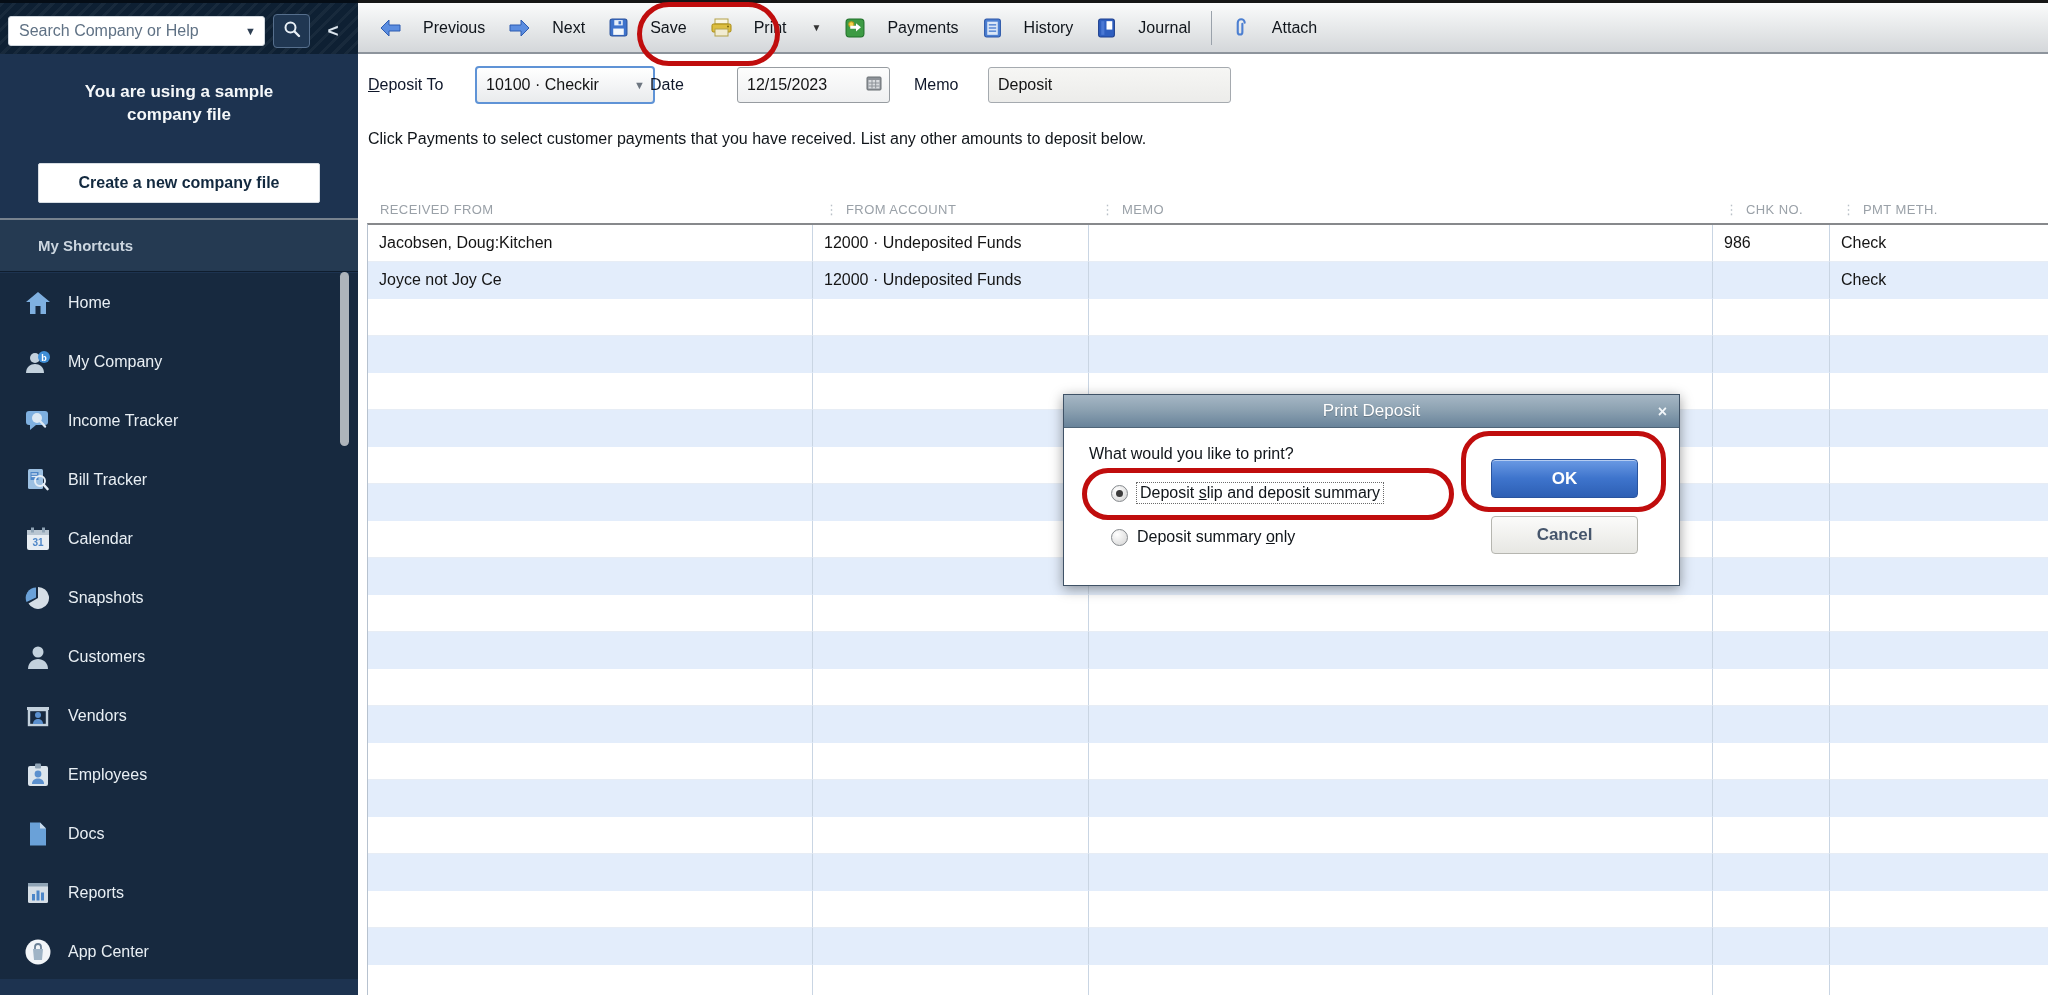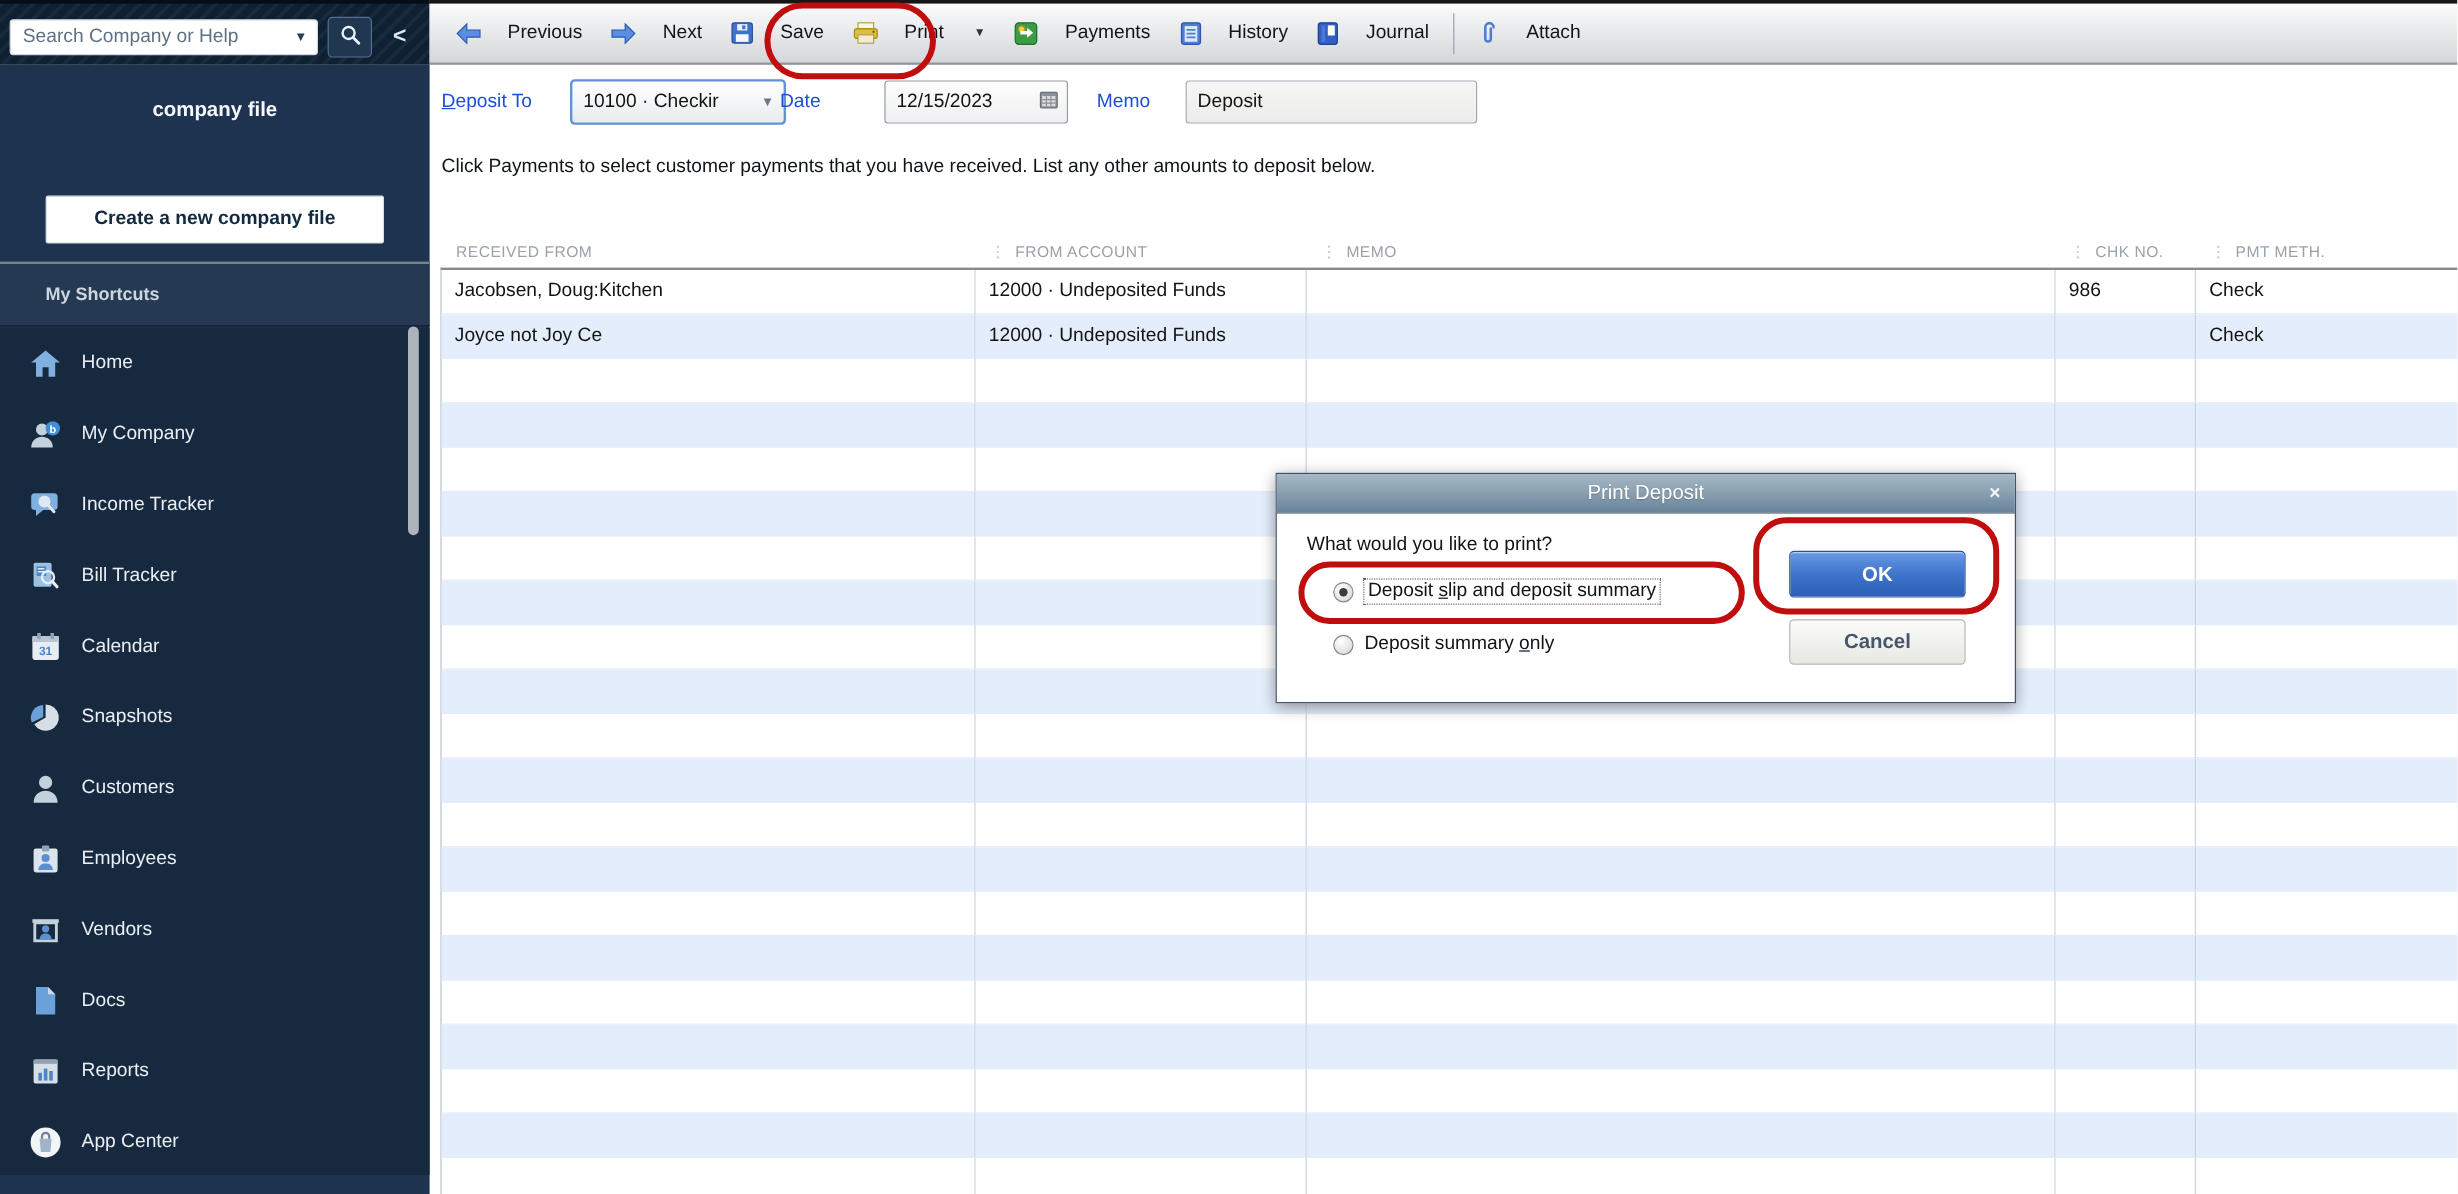--- a/index.html
+++ b/index.html
@@ -65,21 +65,21 @@
   }
   #sidebar-items{ position:absolute; left:0; top:219px; width:358px; bottom:16px; background:#17293f; }
   .sb-item{ height:59px; display:flex; align-items:center; padding-left:24px; gap:16px; color:#e9eff4; font-size:16px; }
   .sb-item .sb-icon{ width:28px; height:28px; display:flex; align-items:center; justify-content:center; }
   #sidebar-scrollbar{
     position:absolute; left:340px; top:218px; width:9px; height:174px;
     background:#aeb4bb; border-radius:5px;
   }
 
   
-  .fld-label{ position:absolute; font-size:16px; color:#1d4ed8; }
+  .fld-label{ position:absolute; font-size:16px; color:#0f172a; }
   #deposit-to-dropdown{
     position:absolute; left:475px; top:66px; width:180px; height:38px;
     border:2px solid #5f93d6; border-radius:4px;
     background:linear-gradient(#ffffff,#e9ebed);
     display:flex; align-items:center; padding:0 8px 0 9px; font-size:16px; color:#141414;
   }
   #deposit-to-dropdown .val{ flex:1; white-space:nowrap; overflow:hidden; }
   #deposit-to-dropdown .caret{ color:#6d7680; font-size:11px; }
   #date-field{
     position:absolute; left:737px; top:67px; width:153px; height:36px;
@@ -261,20 +261,21 @@
           <svg width="18" height="20" viewBox="0 0 16 19">
             <path d="M11.5 4.5 a3.3 3.3 0 0 0 -6.6 0 v9 a2.2 2.2 0 0 0 4.4 0 v-8" fill="none" stroke="#4c7fd1" stroke-width="2" stroke-linecap="round"></path>
           </svg>
         </span>
         <span>Attach</span>
       </div>
     </div>
 
   <div id="sidebar">
     <div id="sample-notice">
+      <div>You are using a sample</div>
       <div>company file</div>
     </div>
     <div id="create-company-button">Create a new company file</div>
     <div id="shortcuts-band">My Shortcuts</div>
     <div id="sidebar-items">
         <div class="sb-item">
           <span class="sb-icon">
             <svg width="28" height="26" viewBox="0 0 28 26">
               <path d="M14 2 L26 12 H22 V24 H16.5 V16 H11.5 V24 H6 V12 H2 Z" fill="#7fb0e0"></path>
             </svg>
@@ -341,39 +342,39 @@
           <span class="sb-icon">
             <svg width="26" height="26" viewBox="0 0 26 26">
               <circle cx="13" cy="8" r="5.5" fill="#c3d1dd"></circle>
               <path d="M3 25 c0-6.5 5-10 10-10 s10 3.5 10 10 Z" fill="#c3d1dd"></path>
             </svg>
           </span>
           <span>Customers</span>
         </div>
         <div class="sb-item">
           <span class="sb-icon">
+            <svg width="28" height="26" viewBox="0 0 28 26">
+              <rect x="3" y="4" width="22" height="3" fill="#c3d1dd"></rect>
+              <rect x="5" y="7" width="18" height="15" fill="none" stroke="#c3d1dd" stroke-width="2.4"></rect>
+              <circle cx="14" cy="12" r="3" fill="#5b90ce"></circle>
+              <path d="M9 21 c0-3.5 2.4-5 5-5 s5 1.5 5 5 Z" fill="#5b90ce"></path>
+            </svg>
+          </span>
+          <span>Vendors</span>
+        </div>
+        <div class="sb-item">
+          <span class="sb-icon">
             <svg width="24" height="26" viewBox="0 0 24 26">
               <rect x="2" y="4" width="20" height="20" rx="2" fill="#dbe4ec"></rect>
               <rect x="9" y="1.5" width="6" height="5" rx="1" fill="#8fa3b5"></rect>
               <circle cx="12" cy="12" r="3.4" fill="#5b90ce"></circle>
               <path d="M6 22 c0-4 3-5.5 6-5.5 s6 1.5 6 5.5 Z" fill="#5b90ce"></path>
             </svg>
           </span>
           <span>Employees</span>
-        </div>
-        <div class="sb-item">
-          <span class="sb-icon">
-            <svg width="28" height="26" viewBox="0 0 28 26">
-              <rect x="3" y="4" width="22" height="3" fill="#c3d1dd"></rect>
-              <rect x="5" y="7" width="18" height="15" fill="none" stroke="#c3d1dd" stroke-width="2.4"></rect>
-              <circle cx="14" cy="12" r="3" fill="#5b90ce"></circle>
-              <path d="M9 21 c0-3.5 2.4-5 5-5 s5 1.5 5 5 Z" fill="#5b90ce"></path>
-            </svg>
-          </span>
-          <span>Vendors</span>
         </div>
         <div class="sb-item">
           <span class="sb-icon">
             <svg width="24" height="26" viewBox="0 0 24 26">
               <path d="M4 1.5 H14 L20 7.5 V24.5 H4 Z" fill="#6aa1d8"></path>
               <path d="M14 1.5 L20 7.5 H14 Z" fill="#c9dbec"></path>
             </svg>
           </span>
           <span>Docs</span>
         </div>

